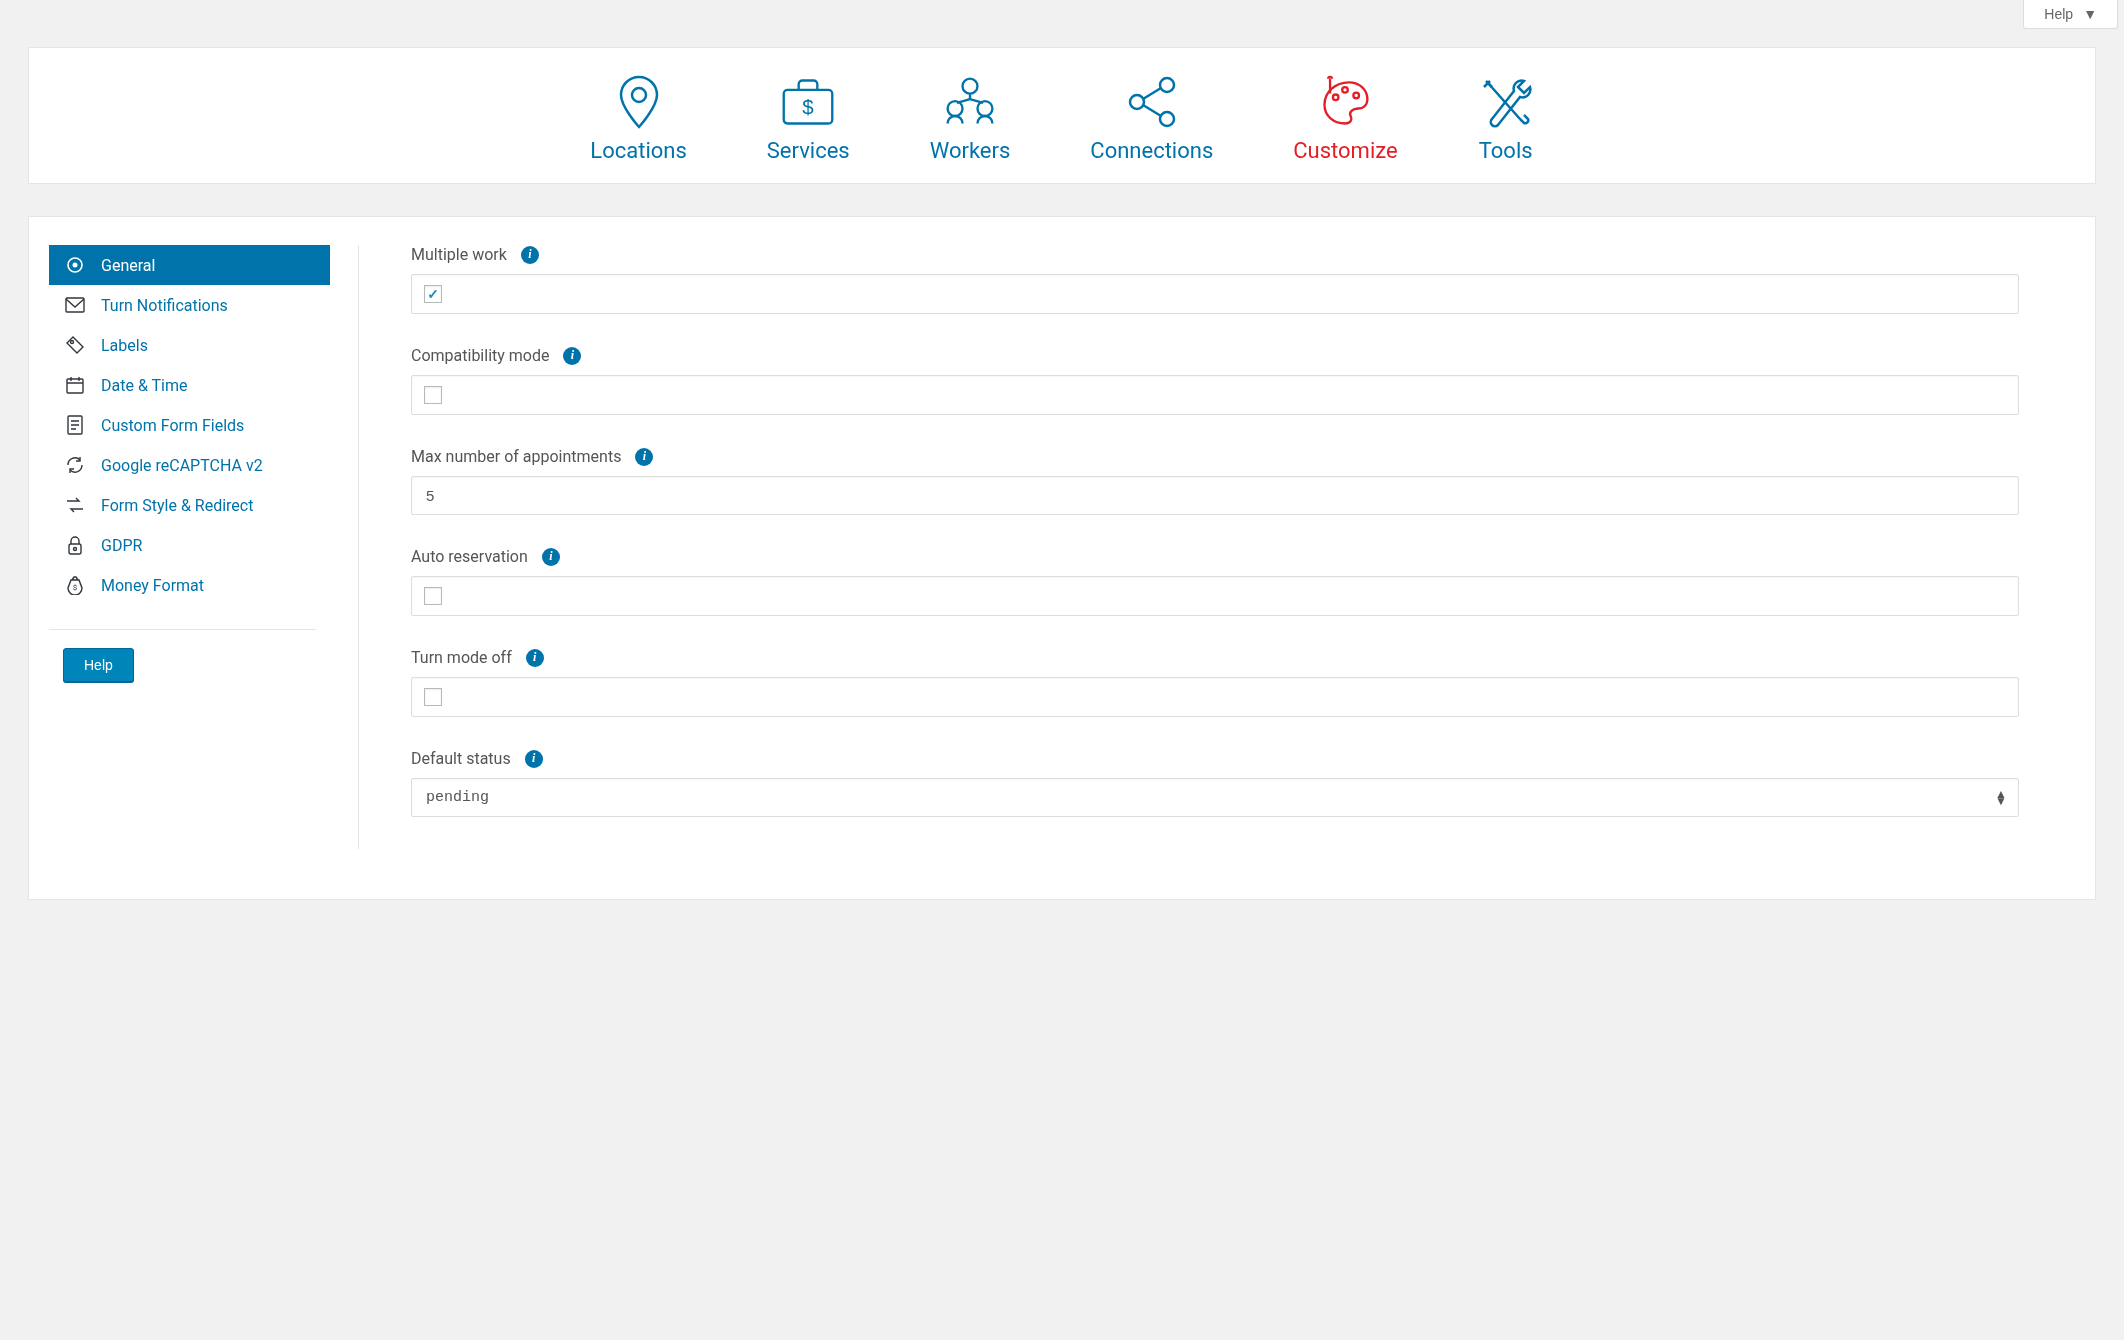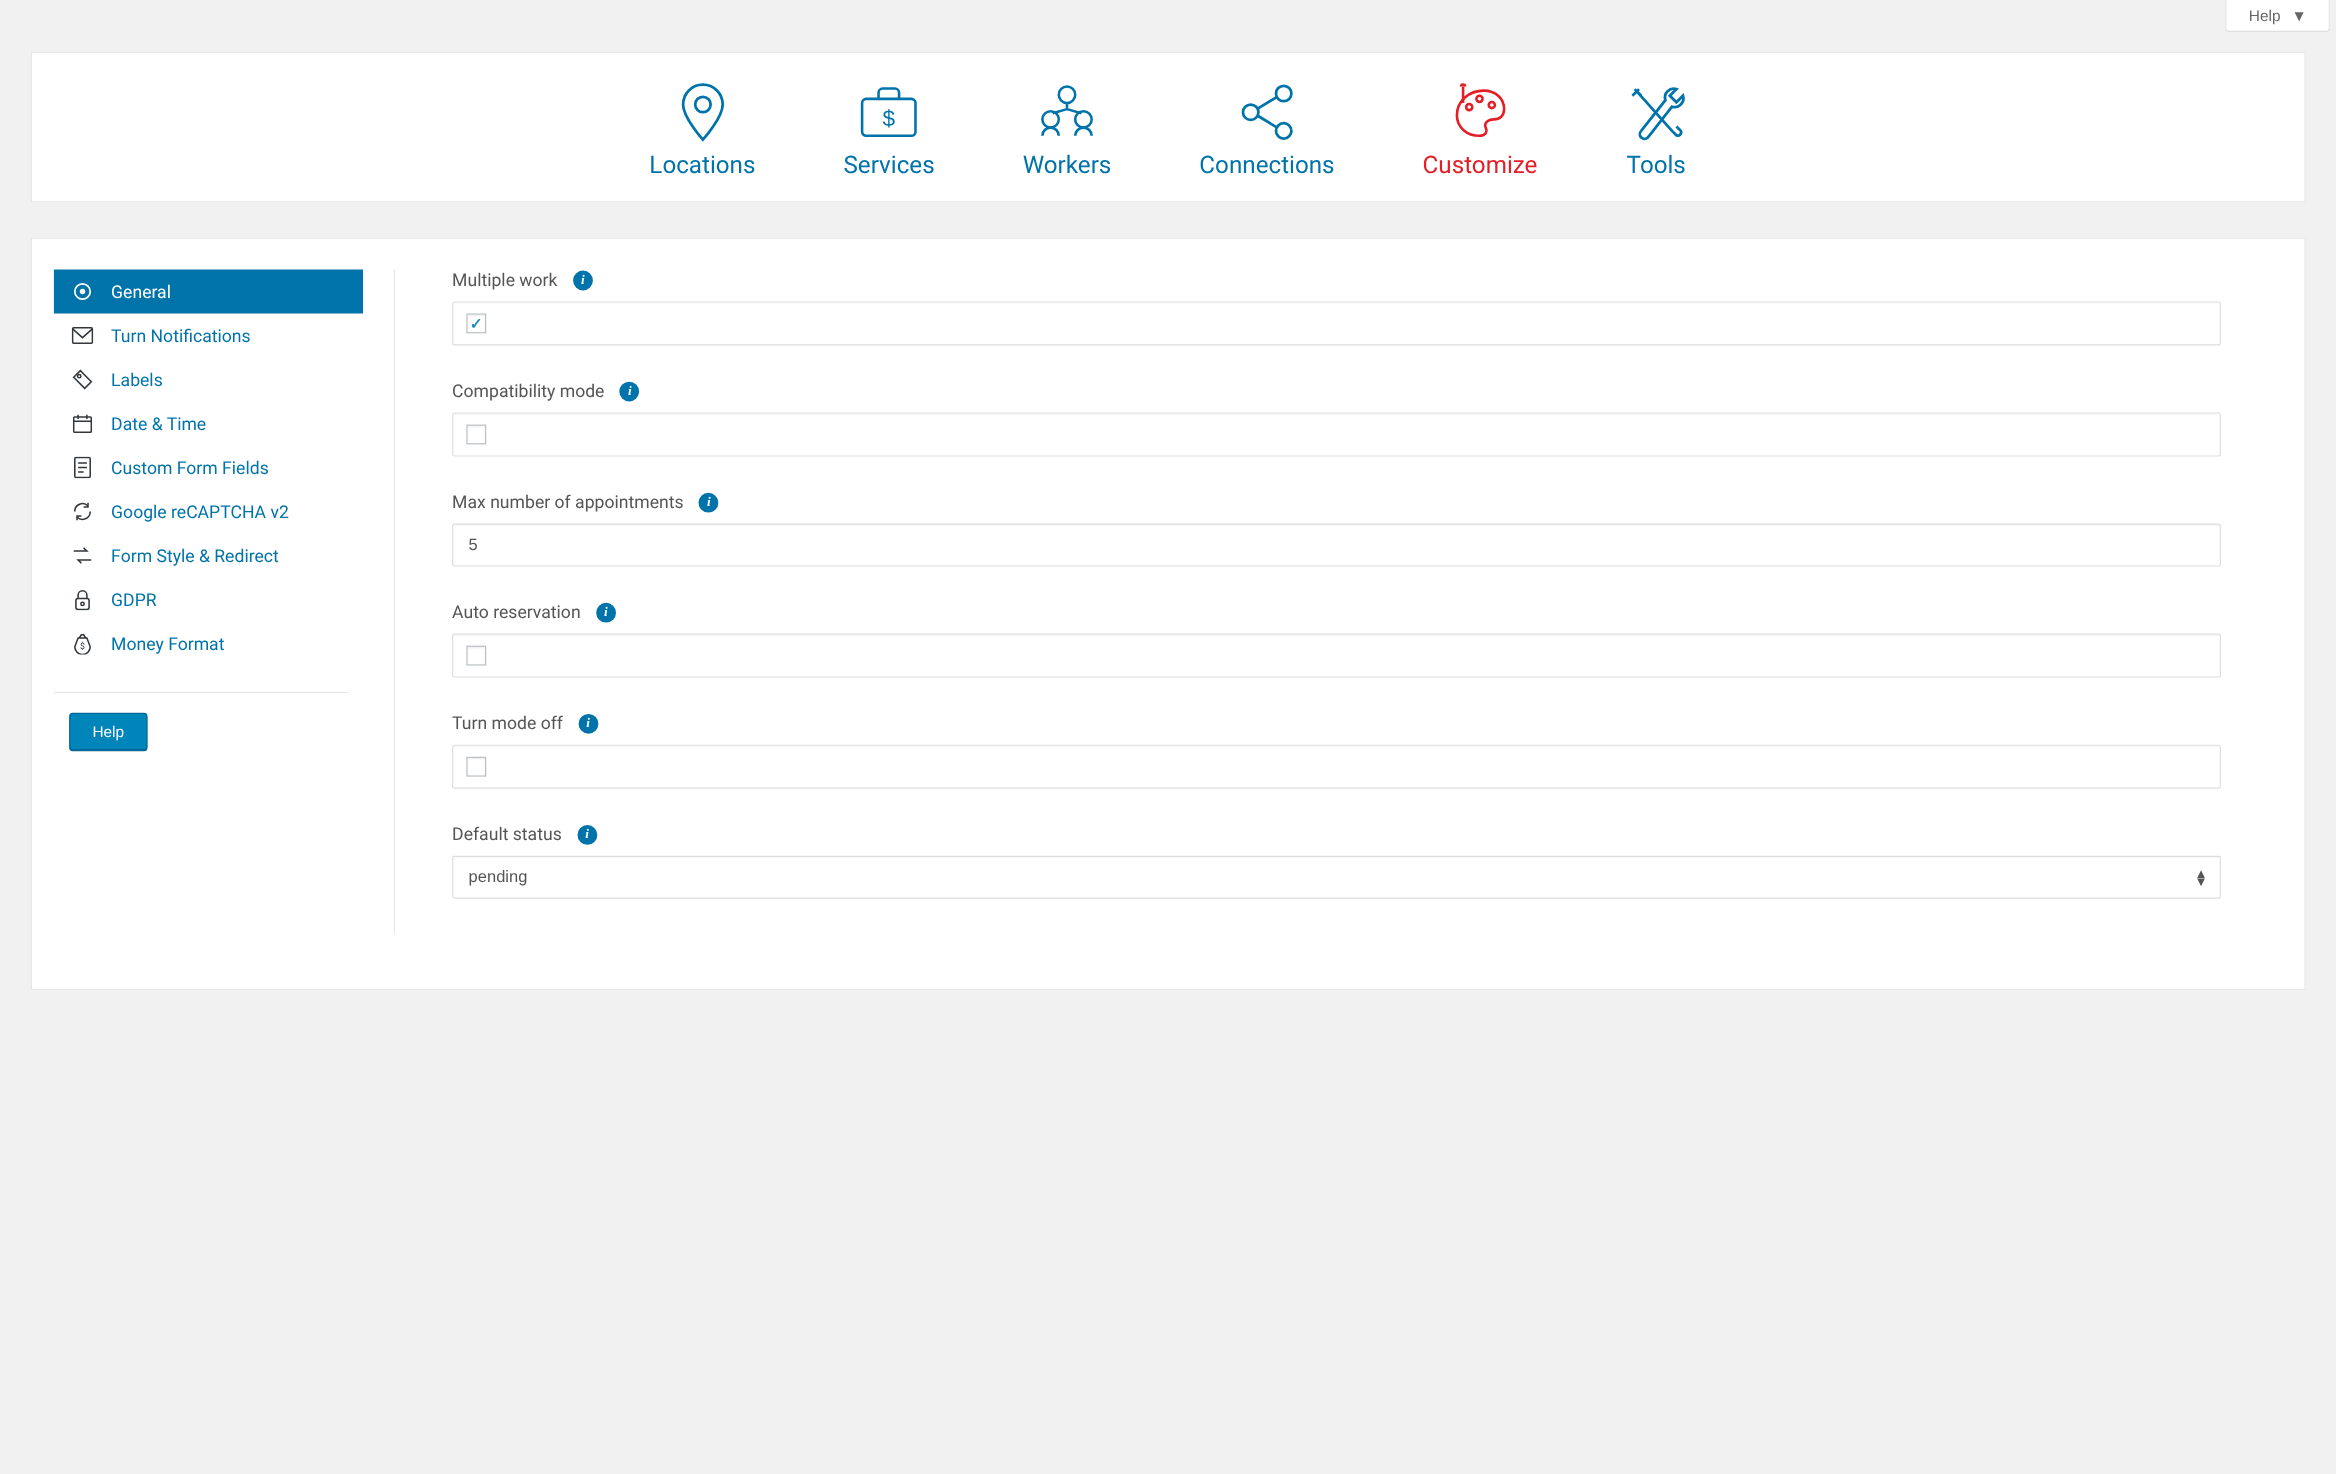--- a/index.html
+++ b/index.html
@@ -121,20 +121,21 @@
   .select-wrap select {
     width: 100%;
     border: 1px solid #ddd;
     border-radius: 2px;
     padding: 10px 14px;
     font-size: 15px;
     color: #555;
     background: #fff;
     appearance: none;
     box-shadow: inset 0 1px 2px rgba(0,0,0,0.04);
+    font-family: Liberation Mono, monospace;
   }
   .select-caret {
     position: absolute; right: 12px; top: 50%; transform: translateY(-50%);
     font-size: 12px; color: #555; pointer-events: none;
     display: flex; flex-direction: column; line-height: 7px;
   }
 </style>
 </head>
 <body>
 

